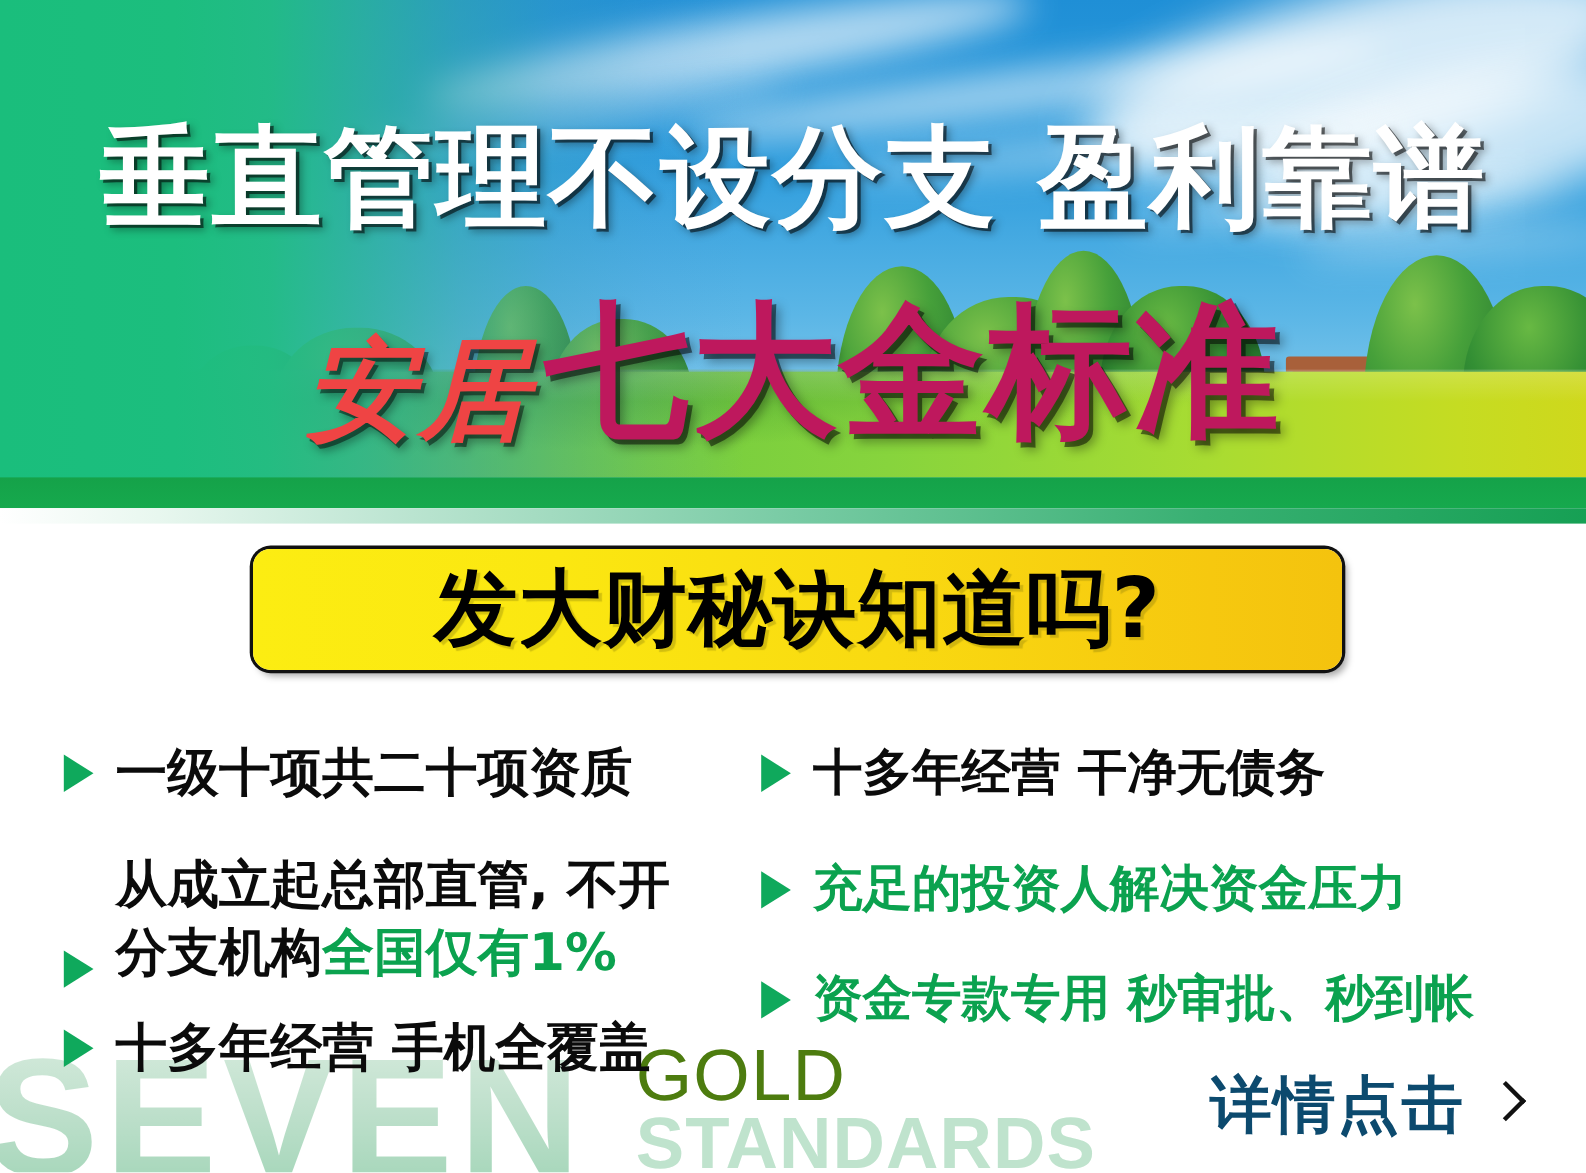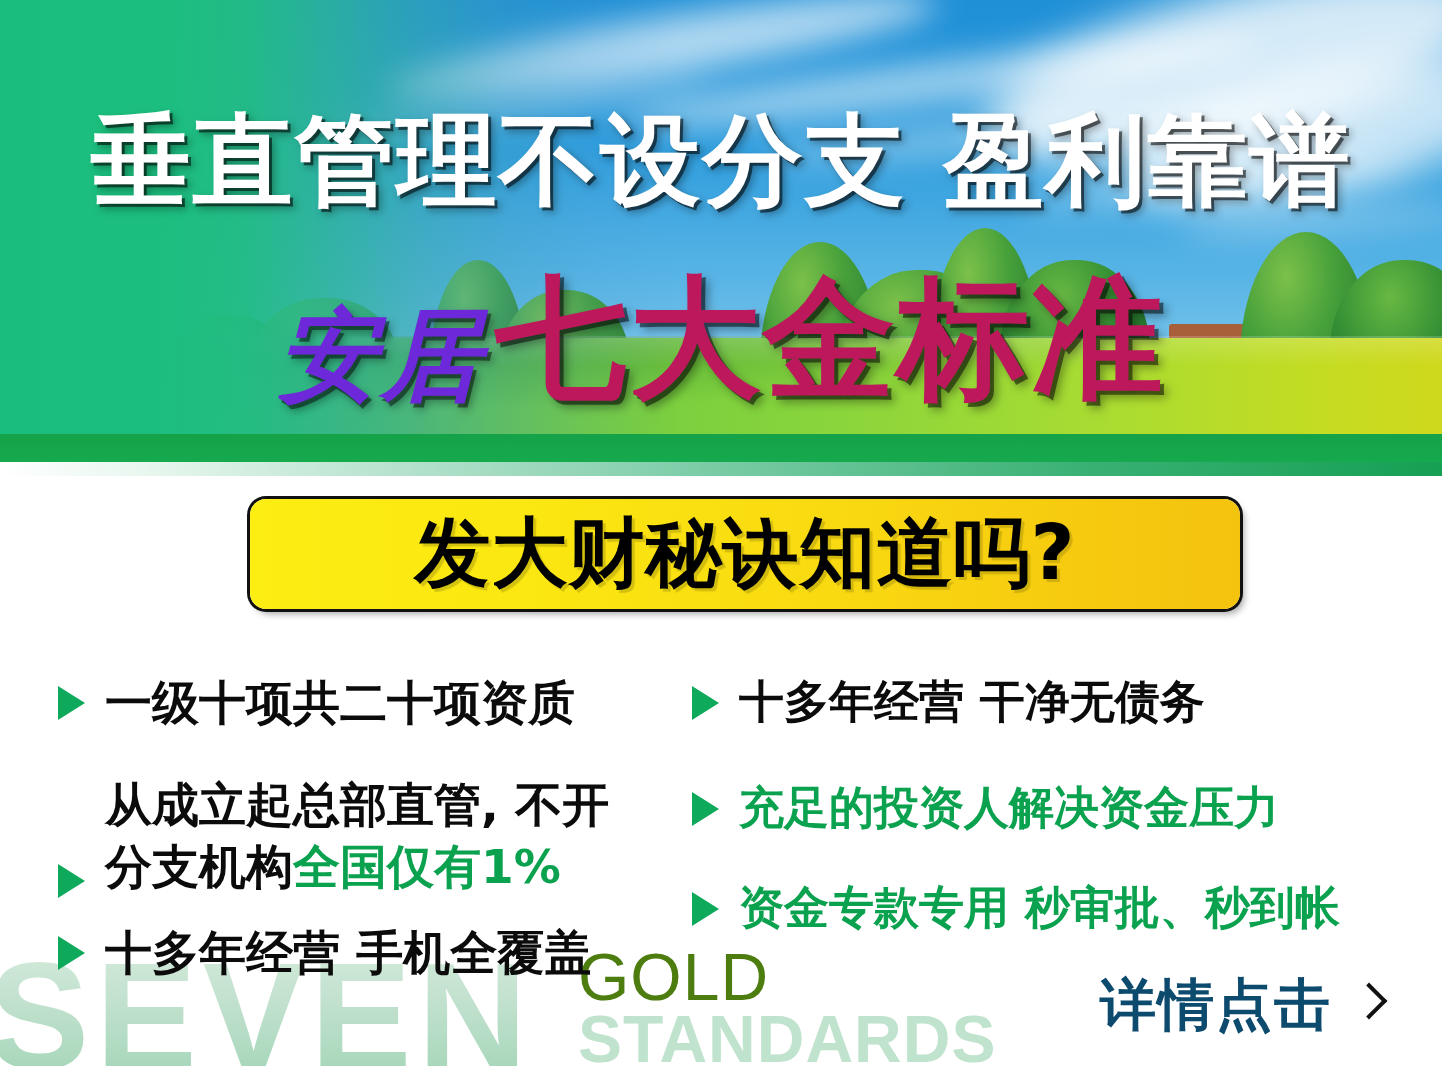--- a/index.html
+++ b/index.html
@@ -177,21 +177,21 @@
     top: 272px;
     text-align: center;
     white-space: nowrap;
     line-height: 1;
   }
   .sub-brand {
     display: inline-block;
     font-size: 100px;
     font-weight: 700;
     font-style: italic;
-    color: #6d28d9;
+    color: #ef4444;
     letter-spacing: 4px;
     vertical-align: -6px;
     text-shadow:
       3px 4px 0 rgba(0,0,0,0.45),
       5px 6px 9px rgba(0,0,0,0.35);
     font-family: Liberation Mono, monospace;
   }
   .sub-main {
     display: inline-block;
     font-size: 132px;
@@ -211,21 +211,20 @@
     left: 230px;
     top: 499px;
     width: 990px;
     height: 110px;
     border-radius: 16px;
     background: linear-gradient(to right, #fced12 0%, #fbe711 28%, #f9da11 58%, #f6c80f 88%, #f4c30e 100%);
     box-shadow: 0 0 0 3px #111111, 4px 5px 7px rgba(0,0,0,0.35);
     display: flex;
     align-items: center;
     justify-content: center;
-    margin-left: 20px;
   }
   .cta-banner-text {
     font-size: 76px;
     font-weight: 700;
     color: #000000;
     letter-spacing: 1px;
     white-space: nowrap;
     text-shadow: 3px 3px 1px rgba(120,110,10,0.30);
     font-family: "DejaVu Sans", "Liberation Sans", sans-serif;
   }

